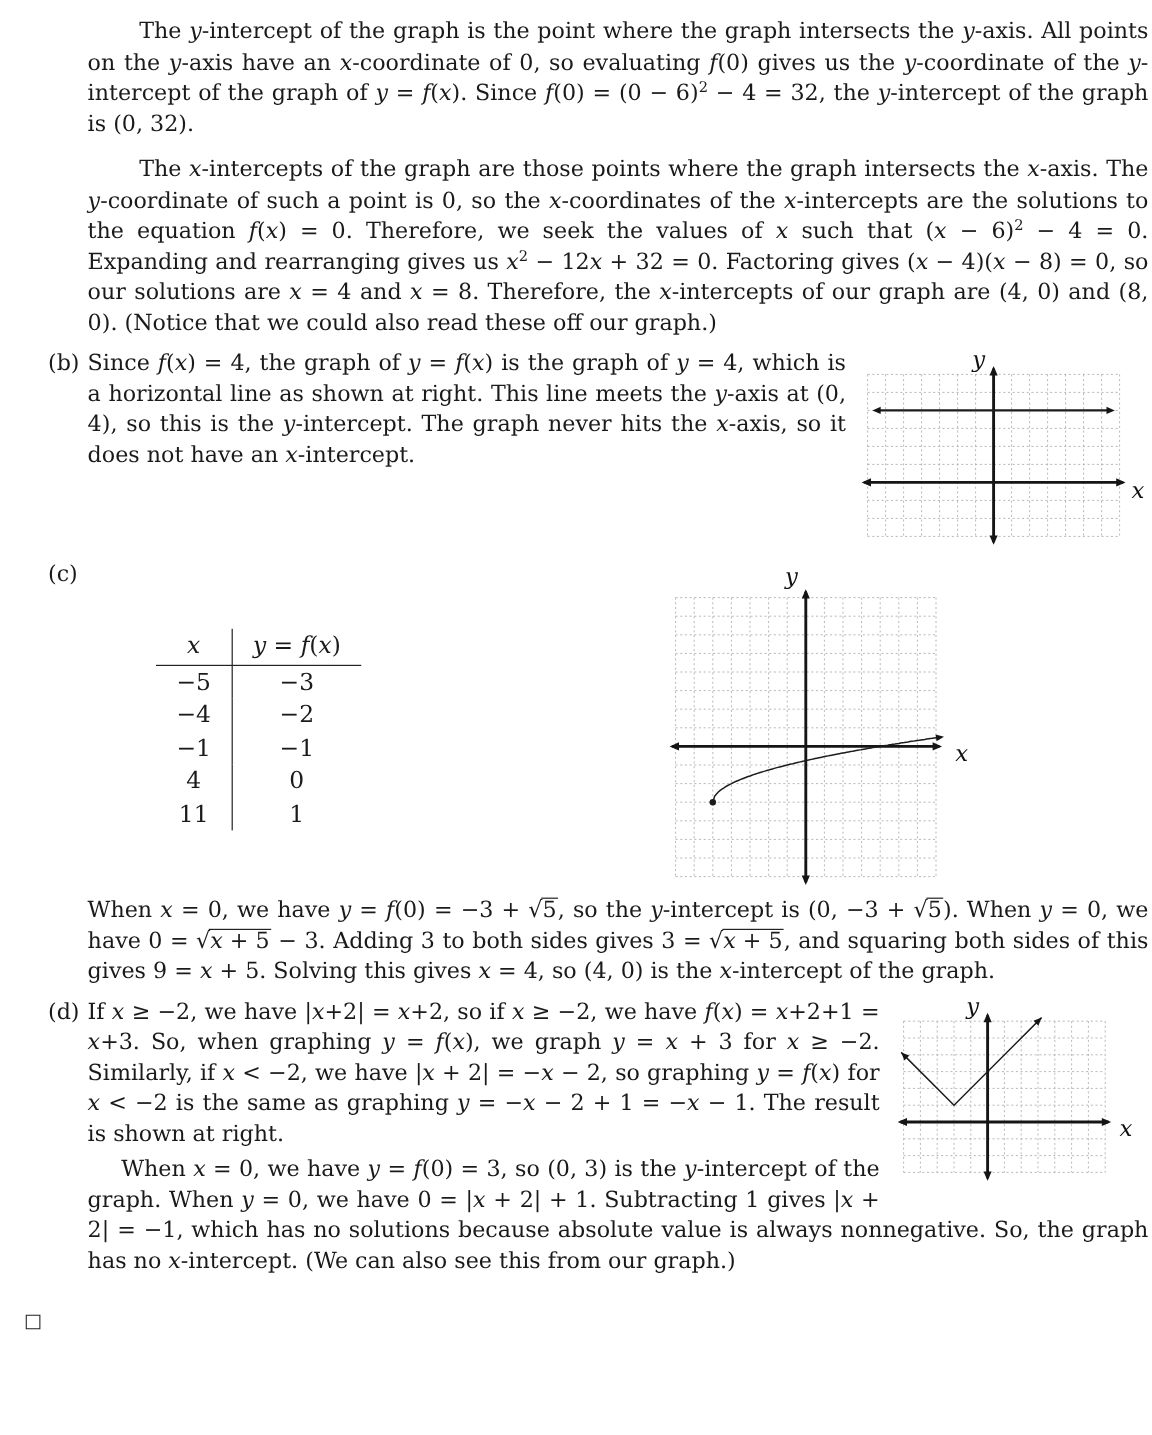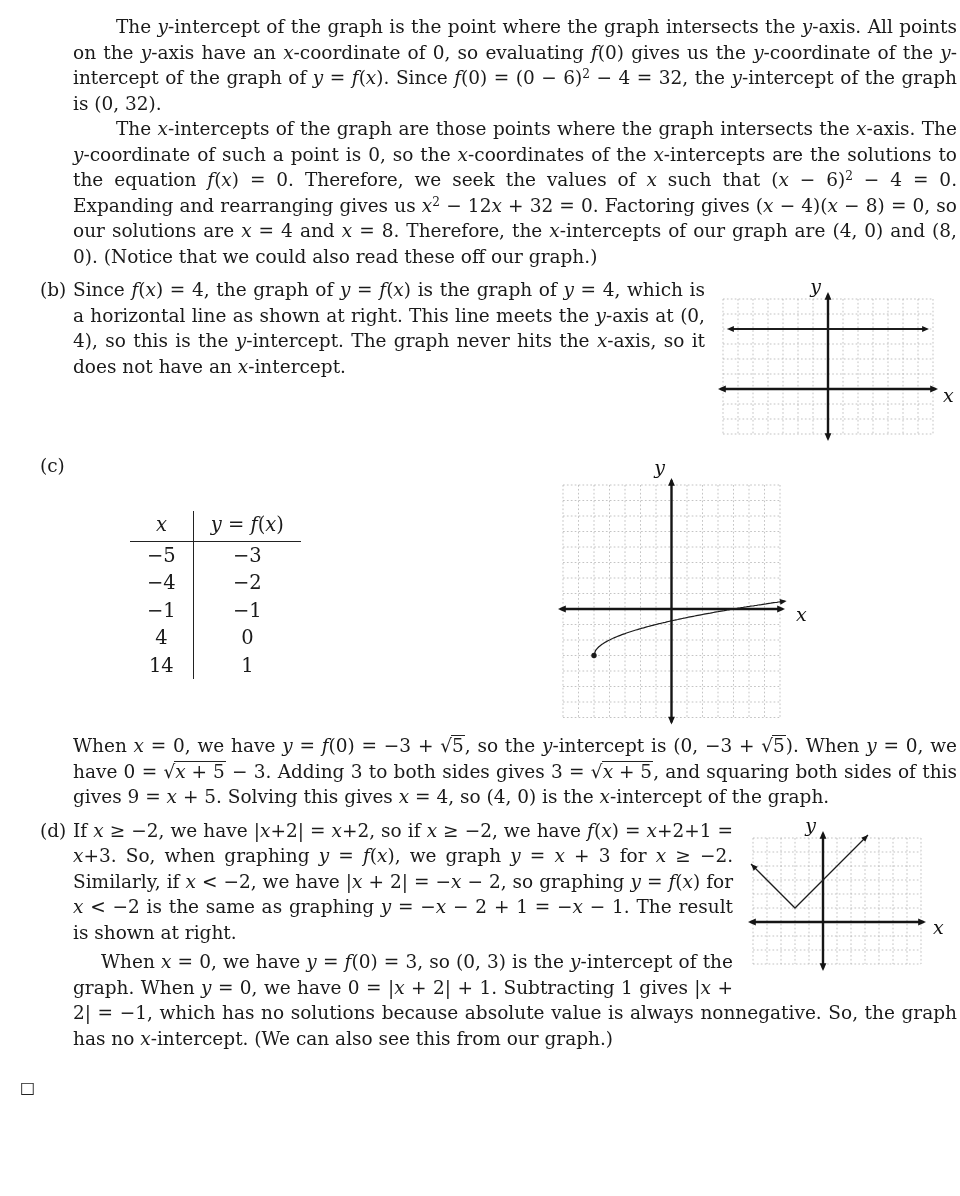--- a/index.html
+++ b/index.html
@@ -5,21 +5,21 @@
   html,body{margin:0;padding:0;background:#ffffff;}
   .page{
     position:relative;width:960px;height:1196px;background:#ffffff;overflow:hidden;
     font-family:"DejaVu Serif","Liberation Serif",serif;
     font-size:18.5px;line-height:25.5px;color:#1a1a1a;padding-left:12px;
   }
   .content{position:absolute;inset:0;padding:14px 15px 0 40px;}
   p{margin:0;}
   .body-para{margin-left:33px;text-align:justify;}
   .indent{text-indent:43px;}
-  .mt{}
+  .mt{margin-top:13px;}
   sup{font-size:66%;line-height:0;vertical-align:0.5em;}
   i{font-style:italic;}
   .rad{display:inline-block;border-top:1.5px solid #222;line-height:1.08;margin-left:-1px;padding:0 1px;}
   .part{display:flex;margin-top:8px;}
   .part-label{flex:0 0 33px;}
   .part-body{flex:1;min-width:0;text-align:justify;}
   .part-c{clear:both;margin-top:4px;}
   .fig-right{float:right;margin:2px 0 4px 12px;}
   .c-row{display:flex;align-items:center;margin:8px 0 4px 0;}
   .val-table{border-collapse:collapse;margin-left:57px;font-size:19.5px;text-align:center;flex:0 0 auto;}
@@ -115,21 +115,21 @@
                 </tr>
               <tr>
                   <td>−1</td>
                   <td>−1</td>
                 </tr>
               <tr>
                   <td>4</td>
                   <td>0</td>
                 </tr>
               <tr>
-                  <td>14</td>
+                  <td>11</td>
                   <td>1</td>
                 </tr>
             </tbody>
           </table>
           <svg id="fig-c" class="fig-c" width="268" height="268" title="curve y = √(x+5) − 3 starting with a dot at (−5, −3) and crossing the x-axis at (4, 0)">
             <text class="axis-label" x="116" y="13" text-anchor="end">y</text>
             <text class="axis-label" x="247" y="160">x</text>
           <g>
                 <line x1="14" y1="24" x2="14" y2="256.5" stroke="#aaa" stroke-width="0.7" stroke-dasharray="1.7 2.2"></line>
                 <line x1="29.5" y1="24" x2="29.5" y2="256.5" stroke="#aaa" stroke-width="0.7" stroke-dasharray="1.7 2.2"></line>

